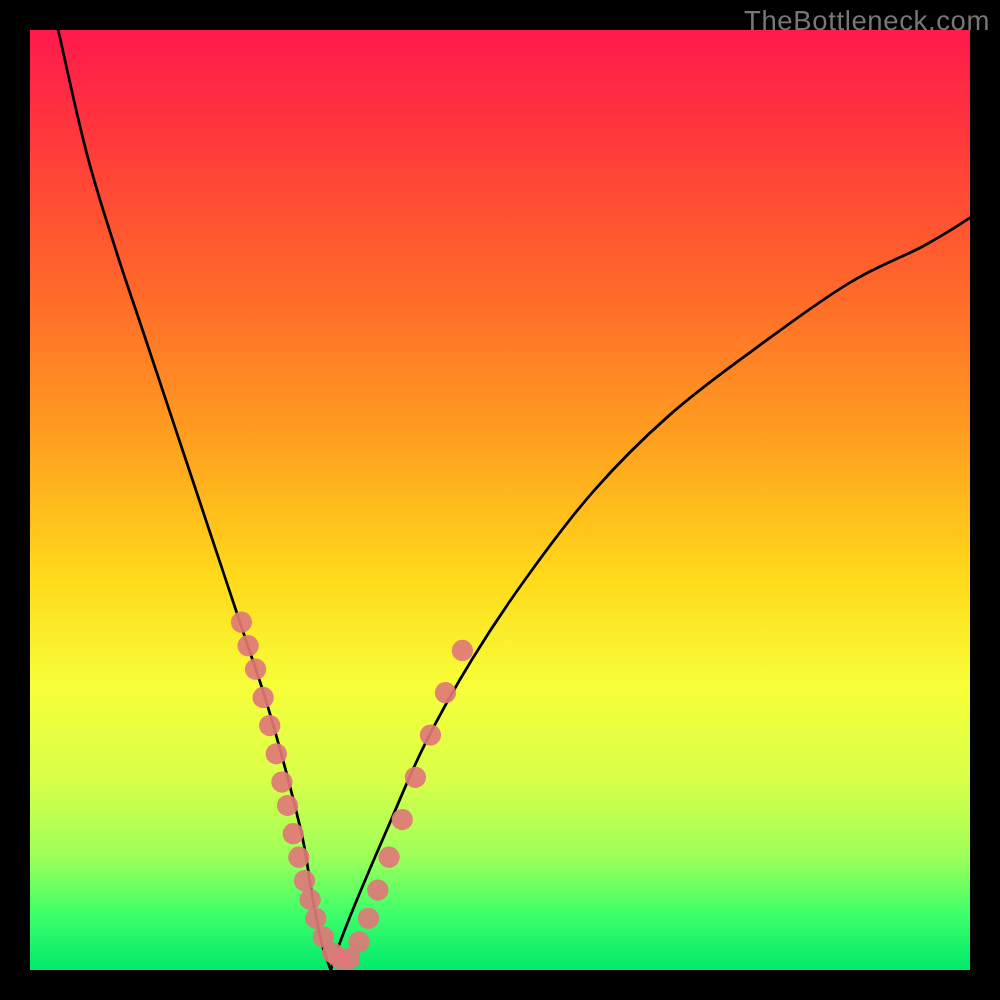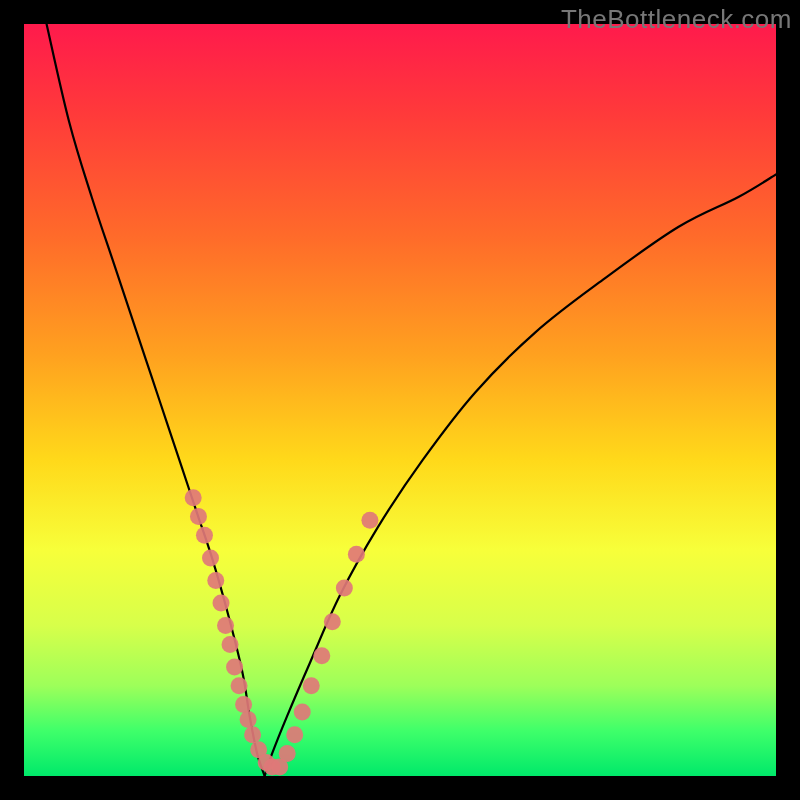--- a/index.html
+++ b/index.html
@@ -33,21 +33,21 @@
       #9dff5a 88%,
       #3fff6a 94%,
       #00e96a 100%
     );
   }
   .watermark {
     position: absolute;
     top: 4px;
     right: 8px;
     color: #777;
-    font-size: 26px;
+    font-size: 22px;
     letter-spacing: 0.5px;
     user-select: none;
   }
   svg {
     position: absolute;
     left: 0;
     top: 0;
   }
 </style>
 </head>

